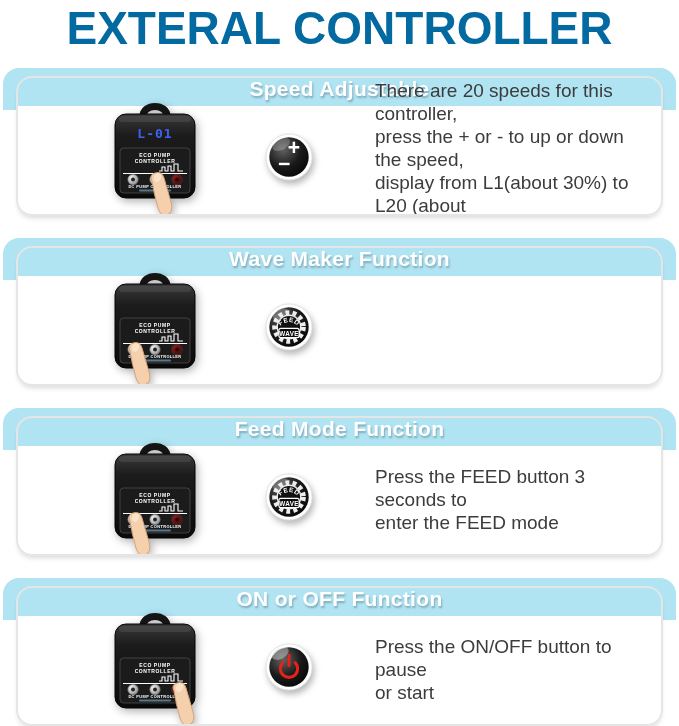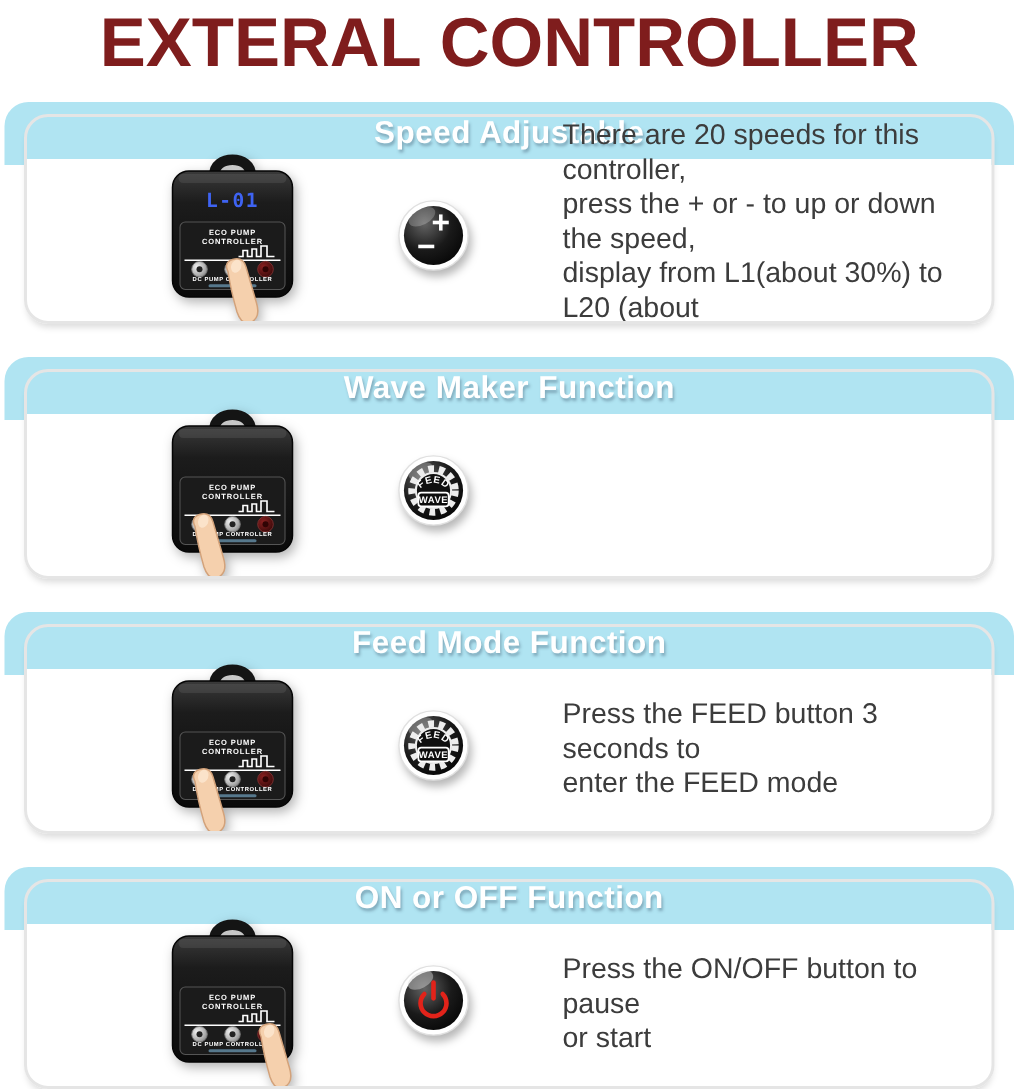--- a/index.html
+++ b/index.html
@@ -2,21 +2,21 @@
 <html><head>
 <meta charset="utf-8">
 <style>
   html,body{margin:0;padding:0;}
   body{
     width:679px;height:726px;overflow:hidden;background:#ffffff;
     font-family:"Liberation Sans", sans-serif;
   }
   .page-title{
     margin:2px 0 14px;height:52px;line-height:52px;
-    text-align:center;font-size:46px;font-weight:bold;color:#7f1d1d;
+    text-align:center;font-size:46px;font-weight:bold;color:#0369a1;
     letter-spacing:0px;white-space:nowrap;
   }
   .card{margin:0 3px 22px;position:relative;height:148px;}
   .band{
     height:42px;background:#b0e4f2;border-radius:16px 16px 0 0;
     display:flex;align-items:center;justify-content:center;
   }
   .band-title{
     font-size:21px;font-weight:bold;color:#ffffff;
     text-shadow:1px 2px 2px rgba(120,160,178,0.85);

